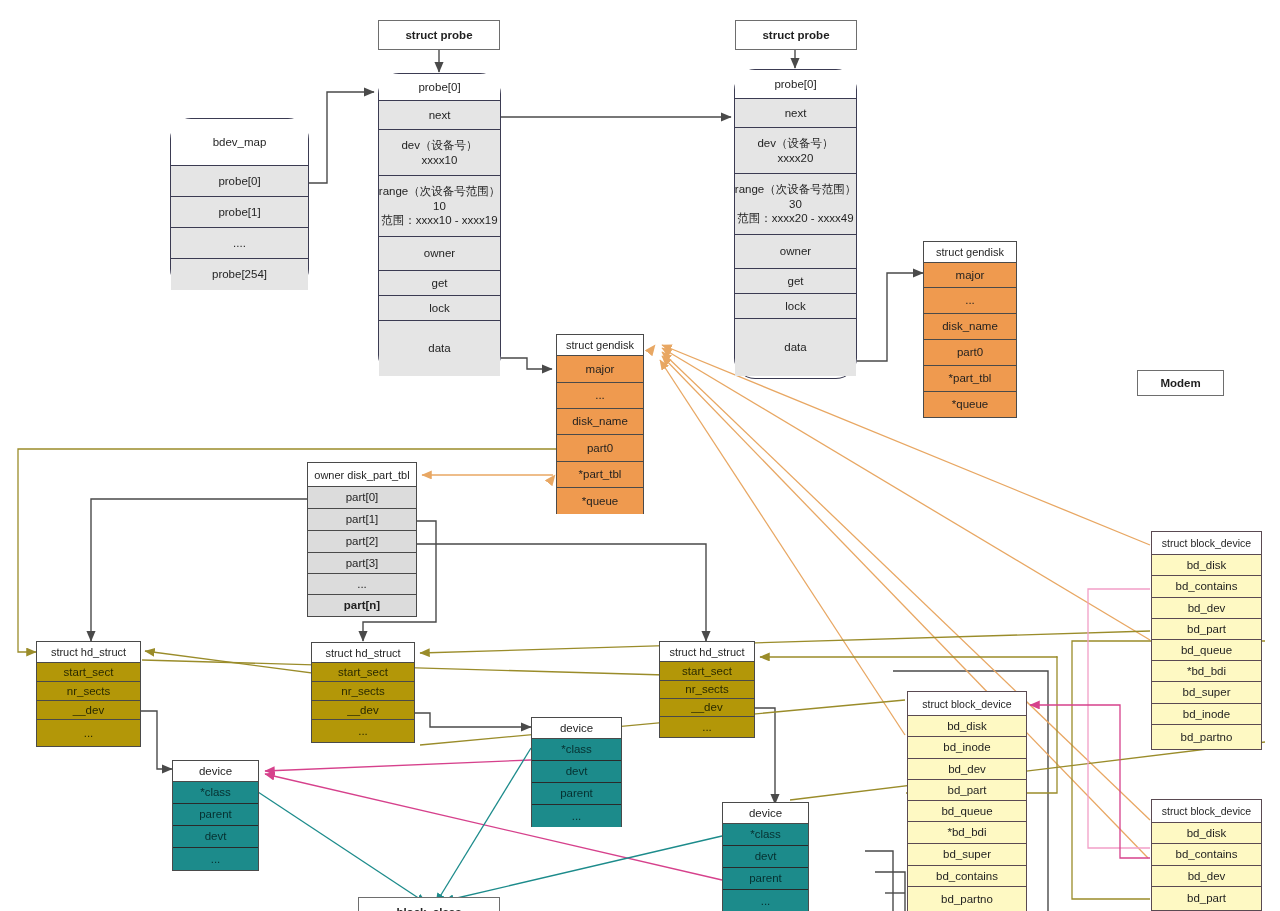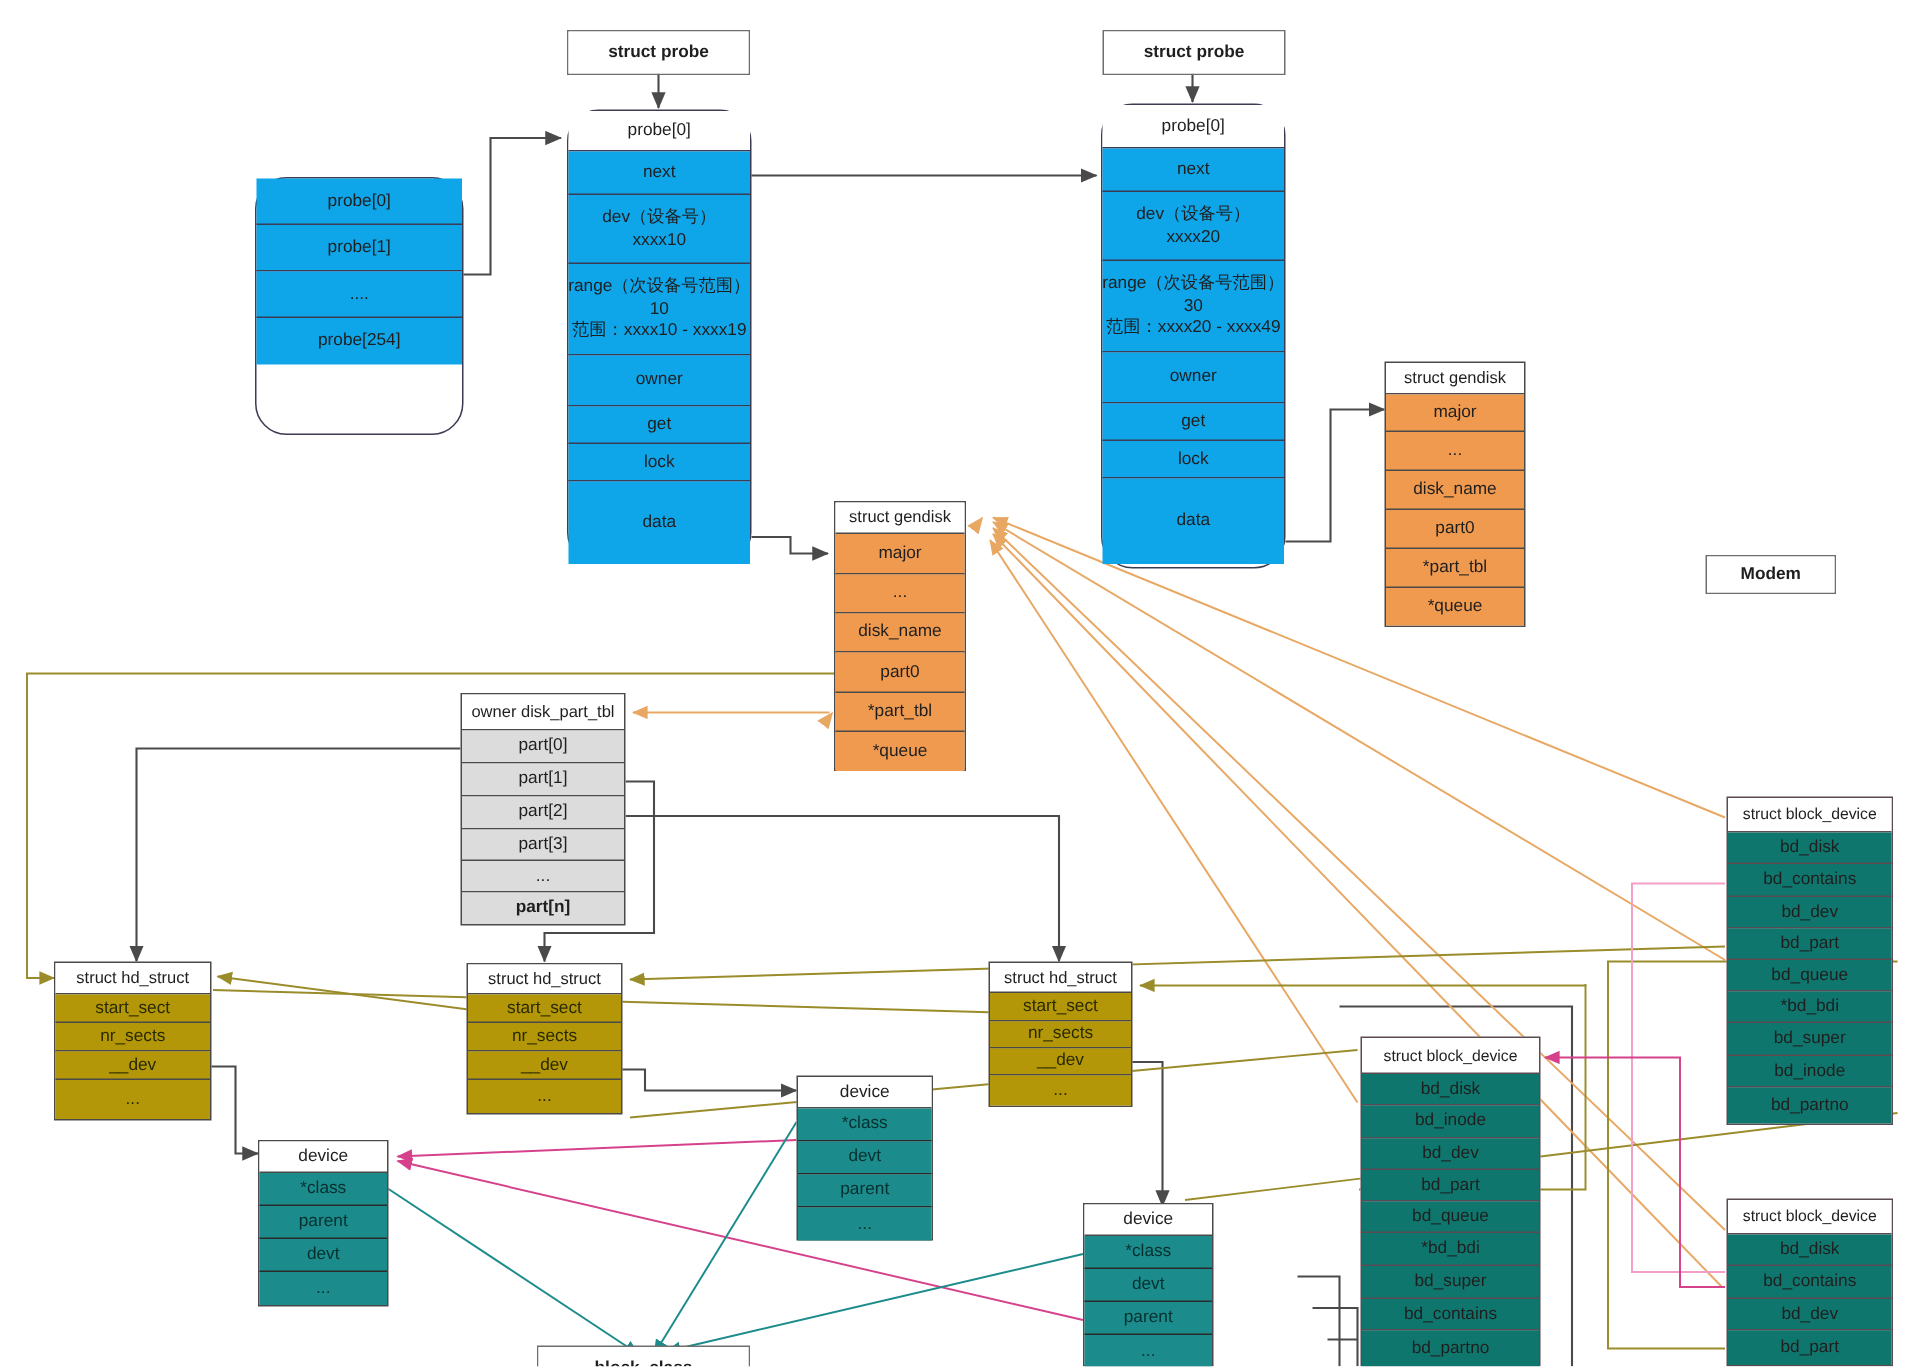--- a/index.html
+++ b/index.html
@@ -45,34 +45,34 @@
     display:flex;align-items:center;justify-content:center;
     border-bottom:1px solid #4a4a4a;
     white-space:nowrap;
     line-height:1.25;
   }
   .node .row:last-child{border-bottom:none;}
   .node.plain{border:1px solid #6e6e6e;}
   .node.plain .hdr{border-bottom:none;font-weight:bold;}
 
   
-  .pal-blue  .row{background:#0ea5e9;border-bottom-color:#3b3b52;}
+  .pal-blue  .row{background:#e5e5e5;border-bottom-color:#3b3b52;}
   .pal-blue  .hdr{border-bottom-color:#3b3b52;}
   .pal-blue  {border-color:#3b3b52;border-radius:21px;}
 
   .pal-orange .row{background:#ef9a4f;border-bottom-color:#4a4a4a;}
   .pal-orange .hdr{border-bottom-color:#4a4a4a;}
 
   .pal-grey  .row{background:#dcdcdc;border-bottom-color:#4a4a4a;}
 
   .pal-olive .row{background:#b39708;border-bottom-color:#4a4a4a;color:#2a2a00;}
 
   .pal-teal  .row{background:#1c8b8b;border-bottom-color:#2a2a2a;color:#063030;}
 
-  .pal-pink  .row{background:#0f766e;border-bottom-color:#5a4a52;}
+  .pal-pink  .row{background:#fef9c3;border-bottom-color:#5a4a52;}
   .pal-pink  {border-color:#5a4a52;}
   .pal-pink  .hdr{border-bottom-color:#5a4a52;}
 
   .multiline{flex-direction:column;}
   .multiline span{display:block;}
 </style>
 </head>
 <body>
 
 <div id="canvas">
@@ -227,20 +227,21 @@
       <span>30</span>
       <span>范围：xxxx20 - xxxx49</span>
     </div>
     <div class="row" style="height:34px;">owner</div>
     <div class="row" style="height:25px;">get</div>
     <div class="row" style="height:25px;">lock</div>
     <div class="row" style="height:57px;">data</div>
   </div>
 
   <div class="node pal-blue" style="left:170px;top:118px;width:139px;height:172px;">
+    <div class="hdr" style="height:47px;">bdev_map</div>
     <div class="row" style="height:31px;">probe[0]</div>
     <div class="row" style="height:31px;">probe[1]</div>
     <div class="row" style="height:31px;">....</div>
     <div class="row" style="height:31px;">probe[254]</div>
   </div>
 
   <div class="node pal-orange" style="left:923px;top:241px;width:94px;height:177px;">
     <div class="hdr" style="height:21px;font-size:11px;">struct gendisk</div>
     <div class="row" style="height:25px;">major</div>
     <div class="row" style="height:26px;">...</div>

